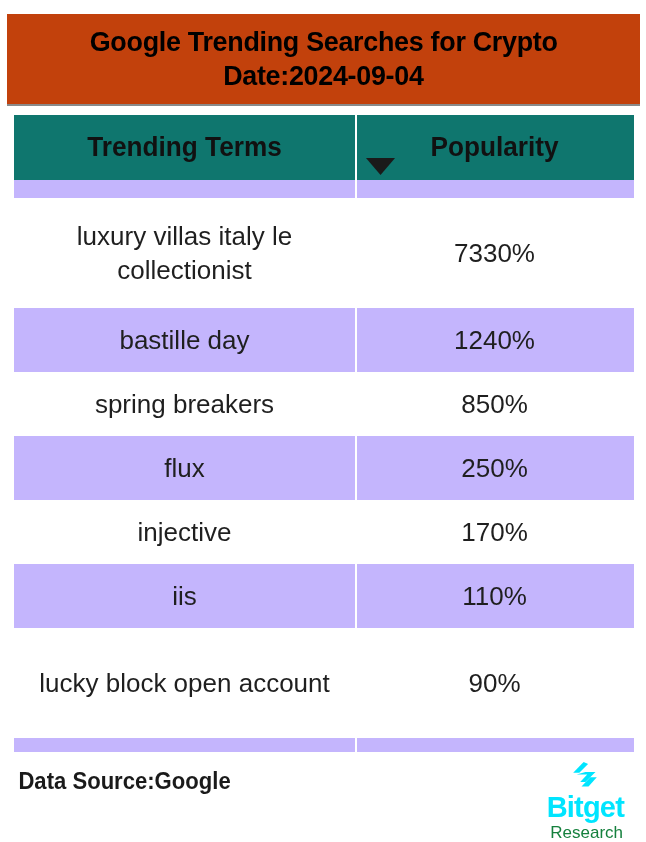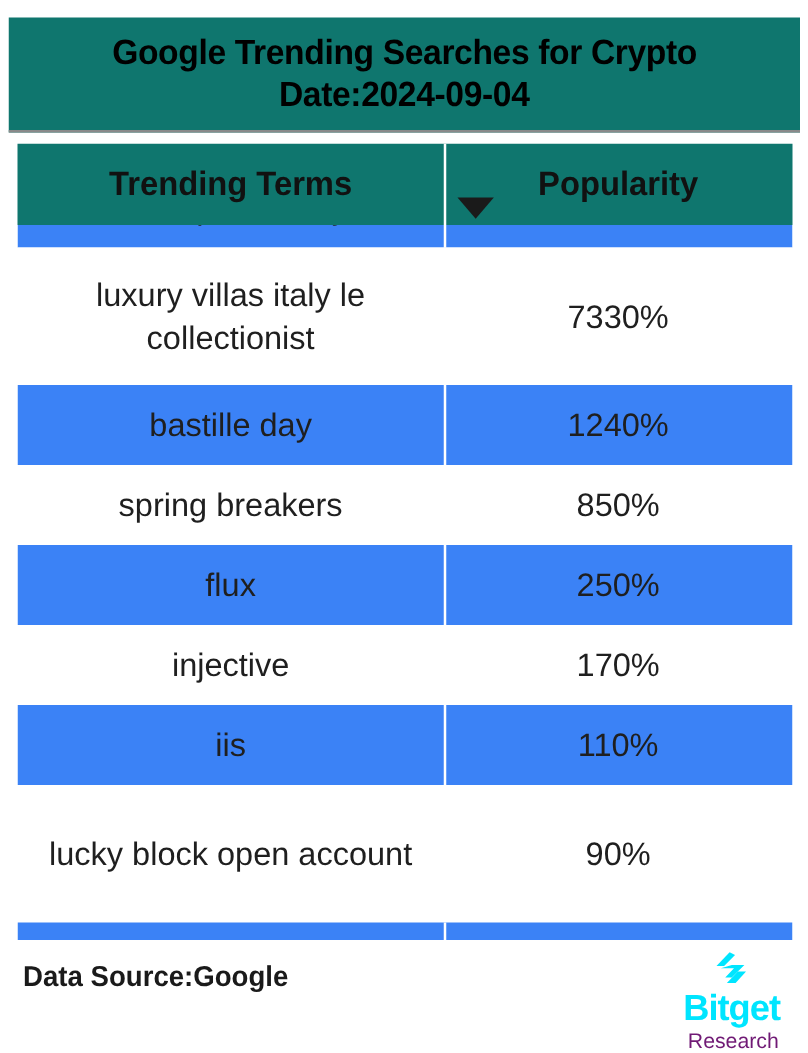--- a/index.html
+++ b/index.html
@@ -7,21 +7,21 @@
     width:646px; height:842px;
     background:#ffffff;
     font-family:"Liberation Sans", sans-serif;
     overflow:hidden;
   }
   .page { position:relative; width:646px; height:842px; background:#fff; }
 
   
   .title-bar{
     position:absolute; left:7px; top:14px; width:633px; height:92px;
-    background:#0f766e;
+    background:#c2410c;
     display:flex; flex-direction:column;
     align-items:center; justify-content:center;
     text-align:center;
     border-bottom:2px solid #8a8a8a;
   }
   .title-line{
     color:#000;
     font-weight:bold;
     font-size:28px;
     line-height:34px;
@@ -68,21 +68,21 @@
   }
   .tbody-inner{
     position:absolute; left:0; top:-46px; width:620px;
   }
   .row{
     display:flex;
     position:relative;
     background:#ffffff;
     justify-content:center;
   }
-  .row.alt{ background:#3b82f6; }
+  .row.alt{ background:#c4b5fd; }
   .cell{
     display:flex; align-items:center; justify-content:center;
     text-align:center;
     color:#1f1f1f;
     font-size:26px;
     line-height:34px;
     padding:7px 10px;
   }
   .cell-term{ width:341px; }
   .cell-pop{ width:279px; }
@@ -108,21 +108,21 @@
     position:absolute; right:22px; top:8px;
     display:flex; flex-direction:column; align-items:flex-end;
   }
   .brand-top{ display:flex; align-items:center; gap:2px;flex-direction:column; }
   .brand-mark{ width:28px; height:30px; display:block; }
   .brand-name{
     font-size:29px; font-weight:bold; color:#00e5ff;
     letter-spacing:-0.8px; line-height:30px;
   }
   .brand-sub{
-    font-size:17px; color:#701a75; line-height:20px;
+    font-size:17px; color:#15803d; line-height:20px;
     margin-top:1px; margin-right:1px;
   }
 </style>
 </head>
 <body>
 
 <div class="page">
 
   <div class="title-bar">
     <div class="title-line">Google Trending Searches for Crypto</div>

